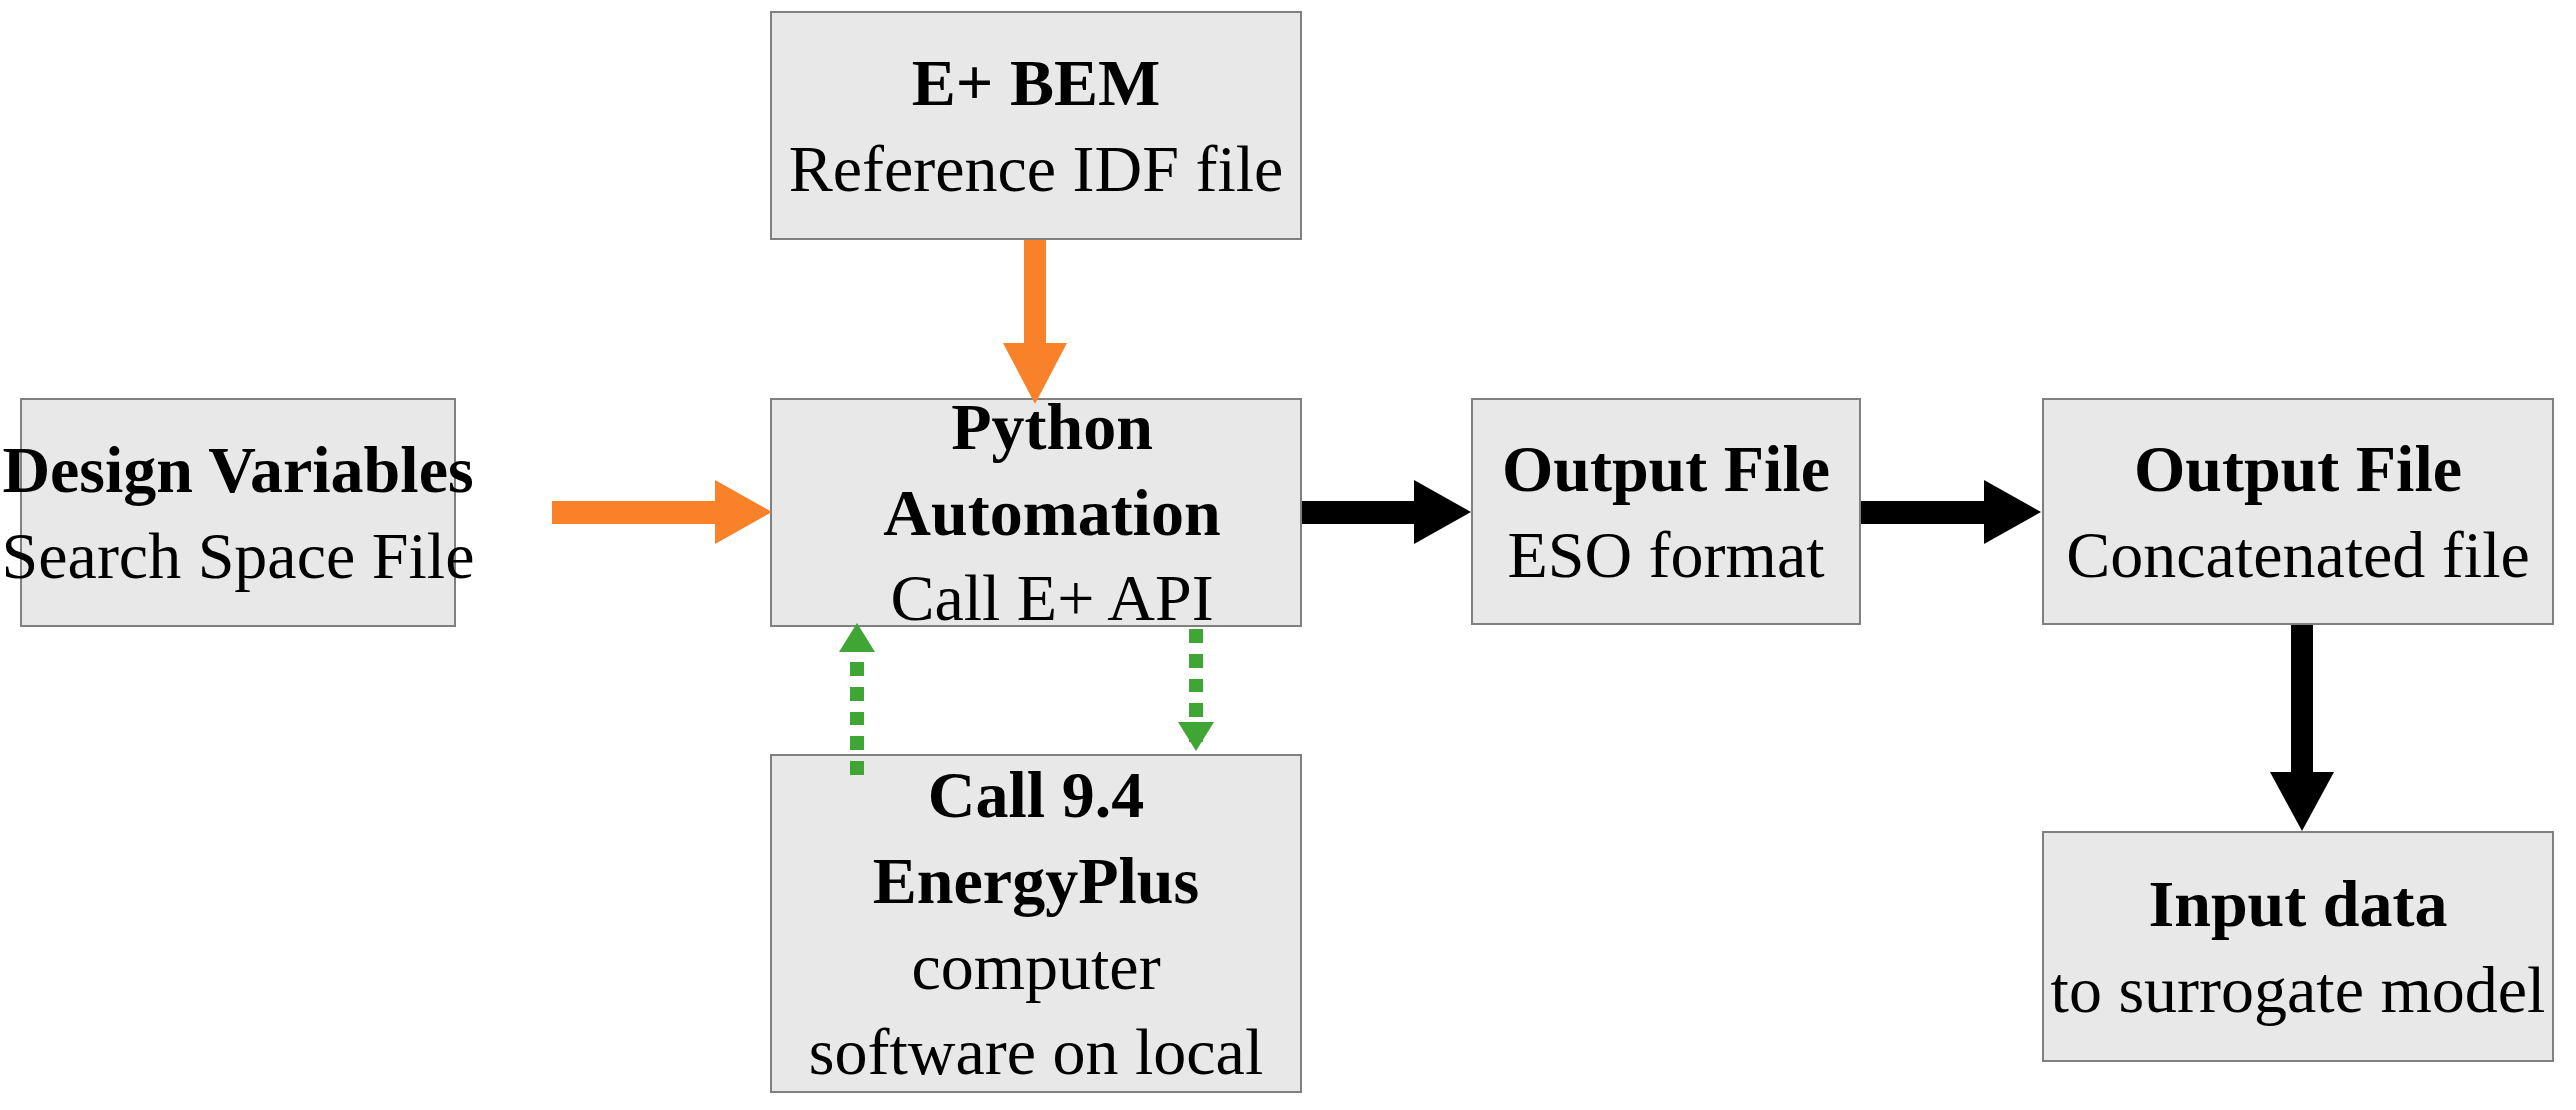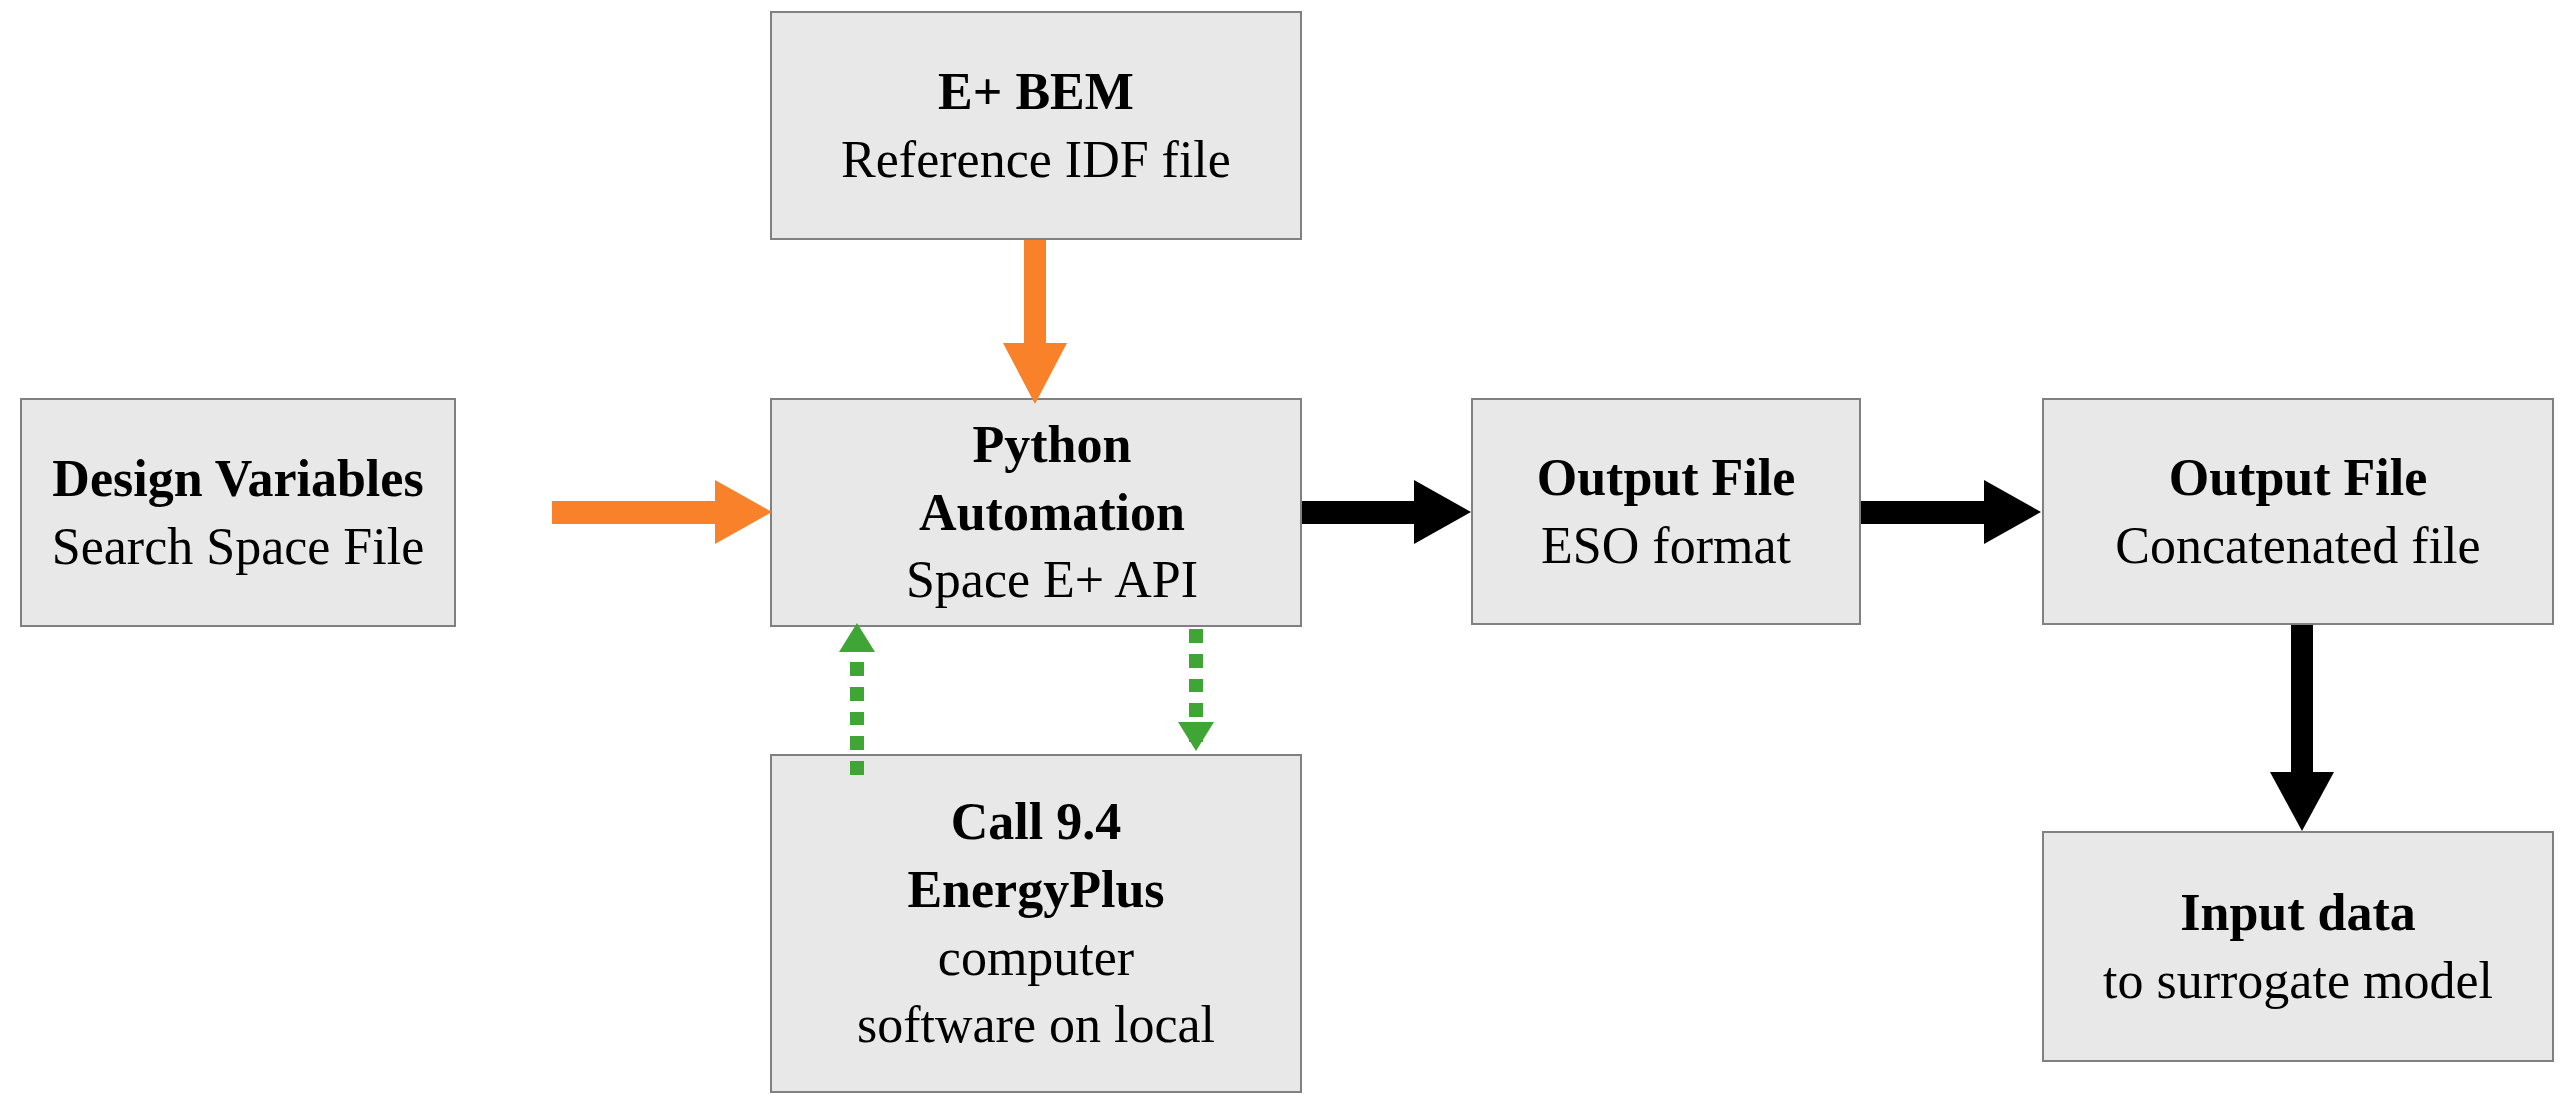--- a/index.html
+++ b/index.html
@@ -24,21 +24,21 @@
     flex-direction: column;
     align-items: center;
     justify-content: center;
     text-align: center;
     color: #000000;
     line-height: 1.30;
   }
   .node .ln {
     display: block;
     white-space: nowrap;
-    font-size: 52px;
+    font-size: 66px;
     text-align: right;
   }
   .node .ln.b {
     font-weight: bold;
   }
   
   .arrow {
     position: absolute;
   }
   .shaft-h {
@@ -93,21 +93,21 @@
   </div>
 
   <div class="node" style="left:20px; top:398px; width:436px; height:229px;">
     <span class="ln b">Design Variables</span>
     <span class="ln">Search Space File</span>
   </div>
 
   <div class="node" style="left:770px; top:398px; width:532px; height:229px;padding-left:32px;">
     <span class="ln b">Python</span>
     <span class="ln b">Automation</span>
-    <span class="ln">Space E+ API</span>
+    <span class="ln">Call E+ API</span>
   </div>
 
   <div class="node" style="left:1471px; top:398px; width:390px; height:227px;">
     <span class="ln b">Output File</span>
     <span class="ln">ESO format</span>
   </div>
 
   <div class="node" style="left:2042px; top:398px; width:512px; height:227px;">
     <span class="ln b">Output File</span>
     <span class="ln">Concatenated file</span>

